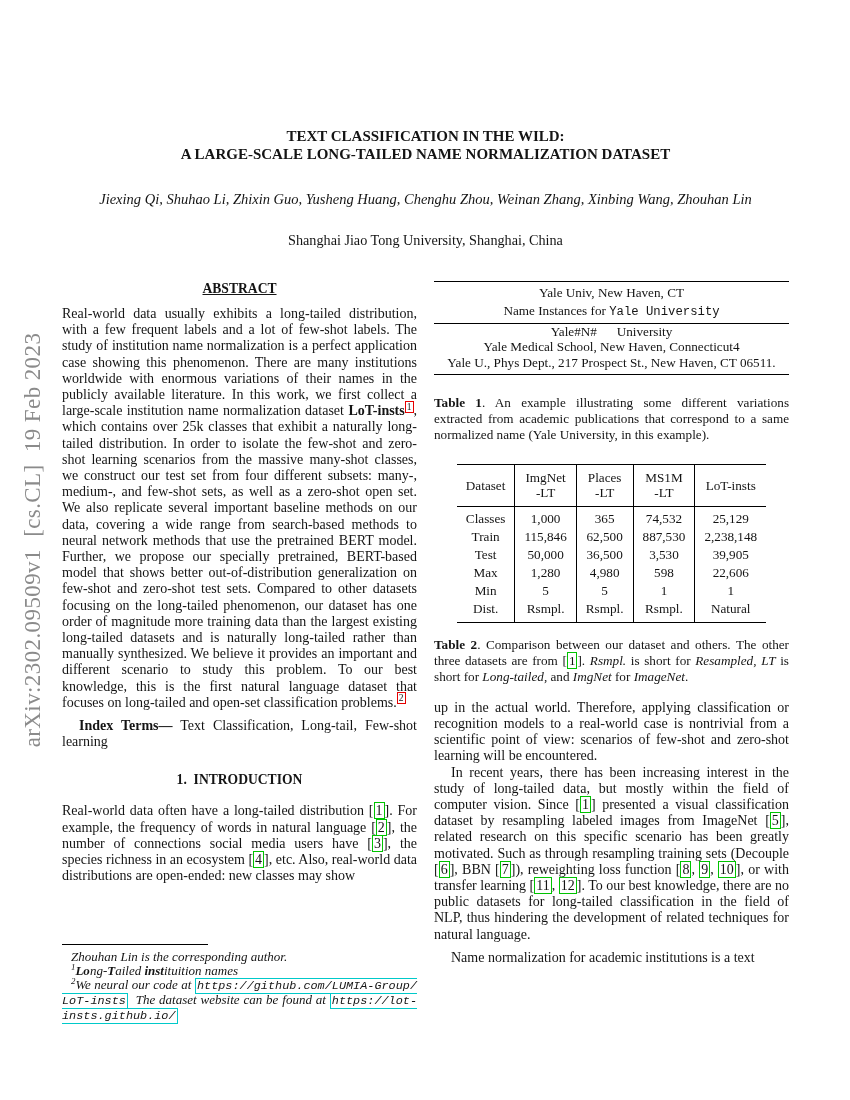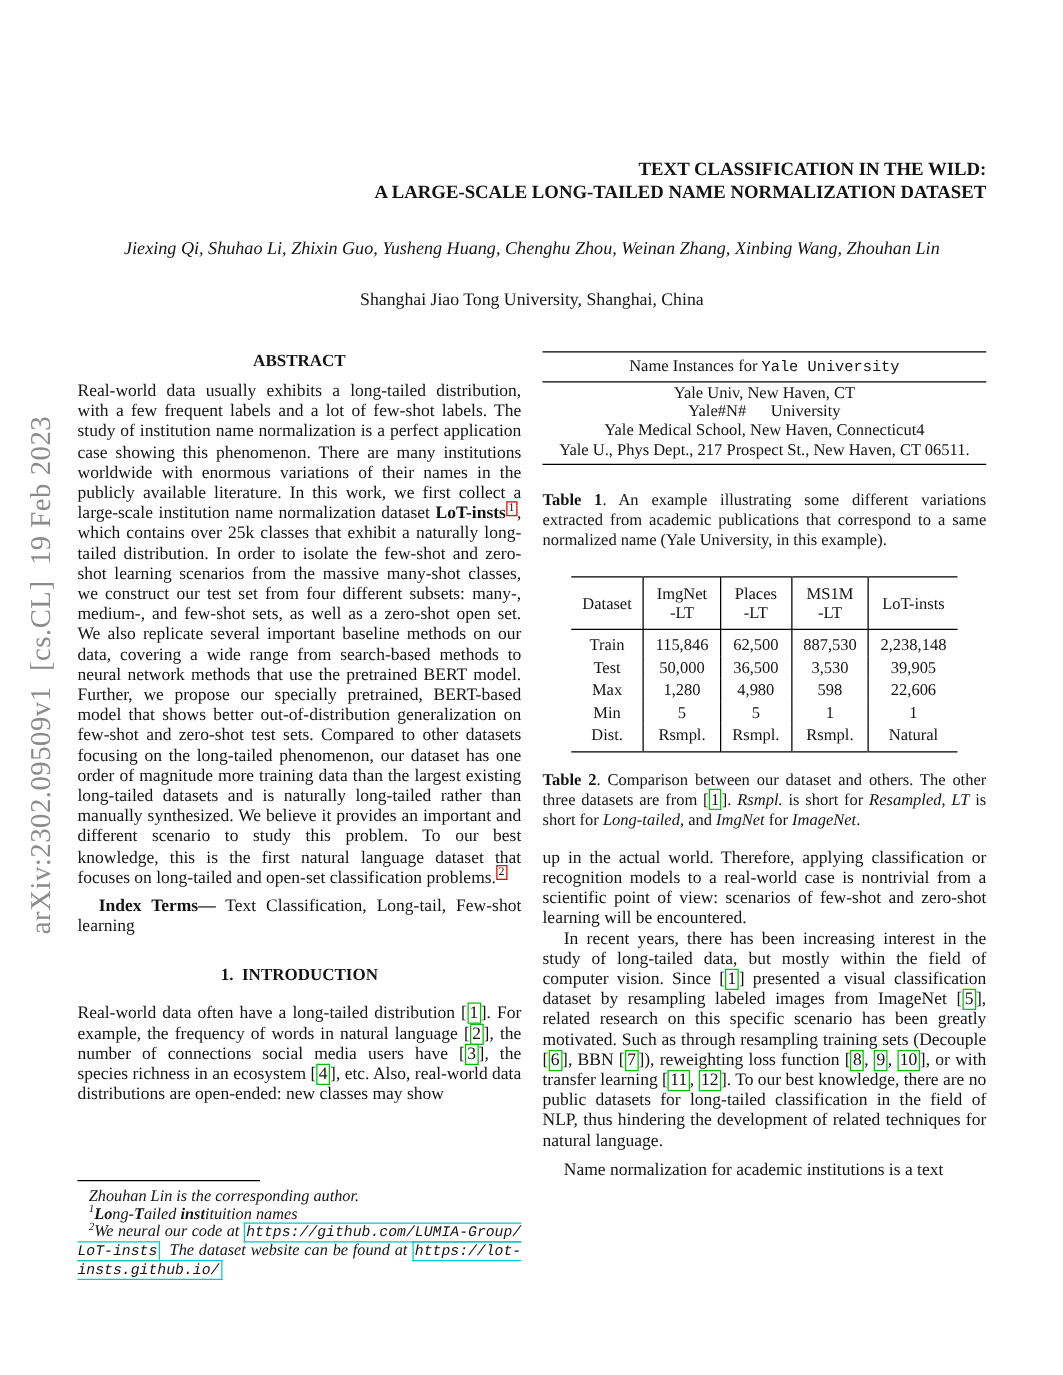--- a/index.html
+++ b/index.html
@@ -7,27 +7,27 @@
   body {
     width:850px; height:1100px; position:relative; overflow:hidden;
     font-family:"Liberation Serif","DejaVu Serif",serif; color:#141414;
   }
   .watermark {
     position:absolute; left:33px; top:540px;
     transform:translate(-50%,-50%) rotate(-90deg);
     white-space:nowrap; font-size:23px; color:#8b8b8b; letter-spacing:0.4px;
   }
   .content { position:absolute; left:62px; top:0; width:727px; }
-  .title { margin-top:128px; text-align:right; font-weight:bold; font-size:15px; line-height:17.5px; }
+  .title { margin-top:128px; text-align:center; font-weight:bold; font-size:15px; line-height:17.5px; }
   .authors { margin-top:28px; text-align:center; font-style:italic; font-size:14.5px; white-space:nowrap; }
   .affiliation { margin-top:24px; text-align:center; font-size:14.2px; }
   .columns { display:flex; gap:17px; margin-top:32px; min-height:742px; }
   .col { width:355px; display:flex; flex-direction:column; }
   .sec-heading { text-align:center; font-weight:bold; font-size:13.6px; }
-  .abs-heading { text-align:center; font-weight:bold; font-size:13.6px; }
+  .abs-heading { text-align:center; font-weight:bold; font-size:13.6px;text-decoration:underline; }
   p.body { font-size:14px; line-height:16.2px; text-align:justify; }
   .indent { text-indent:17px; }
   .mt9 { margin-top:9px; } .mt7 { margin-top:7px; } .mt15 { margin-top:15px; }
   .mt22 { margin-top:22px; } .mt14 { margin-top:14px; } .mt20 { margin-top:20px; }
   .seg-b { font-weight:bold; }
   .seg-i { font-style:italic; }
   .seg-bi { font-weight:bold; }
   .seg-sup { vertical-align:super; font-size:68%; line-height:0; }
   .seg-supred { vertical-align:super; font-size:68%; line-height:0; border:1px solid #e60000; padding:0 1px; }
   .seg-cite { border:1px solid #00c300; padding:0 1px; line-height:1; }
@@ -85,24 +85,24 @@
         <p><span class="seg-sup">1</span><span class="seg-b">Lo</span><span>ng-</span><span class="seg-b">T</span><span>ailed </span><span class="seg-b">inst</span><span>ituition names</span></p>
         <p><span class="seg-sup">2</span><span>We neural our code at </span><span class="seg-link">https://github.com/LUMIA-Group/LoT-insts</span><span>&nbsp; The dataset website can be found at </span><span class="seg-link">https://lot-insts.github.io/</span></p>
       </div>
     </div>
 
     <div class="col">
 
       <table class="t1">
         <tbody>
           <tr>
-              <td class="t1-head"><span>Name Instances for </span><span class="seg-mono">Yale University</span></td>
+              <td class="t1-row">Yale Univ, New Haven, CT</td>
             </tr>
           <tr>
-              <td class="t1-row">Yale Univ, New Haven, CT</td>
+              <td class="t1-head"><span>Name Instances for </span><span class="seg-mono">Yale University</span></td>
             </tr>
           <tr>
               <td class="t1-row">Yale#N#&nbsp;&nbsp;&nbsp;&nbsp;&nbsp;&nbsp;University</td>
             </tr>
           <tr>
               <td class="t1-row">Yale Medical School, New Haven, Connecticut4</td>
             </tr>
           <tr>
               <td class="t1-row">Yale U., Phys Dept., 217 Prospect St., New Haven, CT 06511.</td>
             </tr>
@@ -119,20 +119,27 @@
               <th>ImgNet
 -LT</th>
               <th>Places
 -LT</th>
               <th>MS1M
 -LT</th>
               <th>LoT-insts</th>
             </tr>
           </thead>
           <tbody>
+            <tr>
+              <td>Classes</td>
+              <td>1,000</td>
+              <td>365</td>
+              <td>74,532</td>
+              <td>25,129</td>
+            </tr>
             <tr>
               <td>Train</td>
               <td>115,846</td>
               <td>62,500</td>
               <td>887,530</td>
               <td>2,238,148</td>
             </tr>
             <tr>
               <td>Test</td>
               <td>50,000</td>

